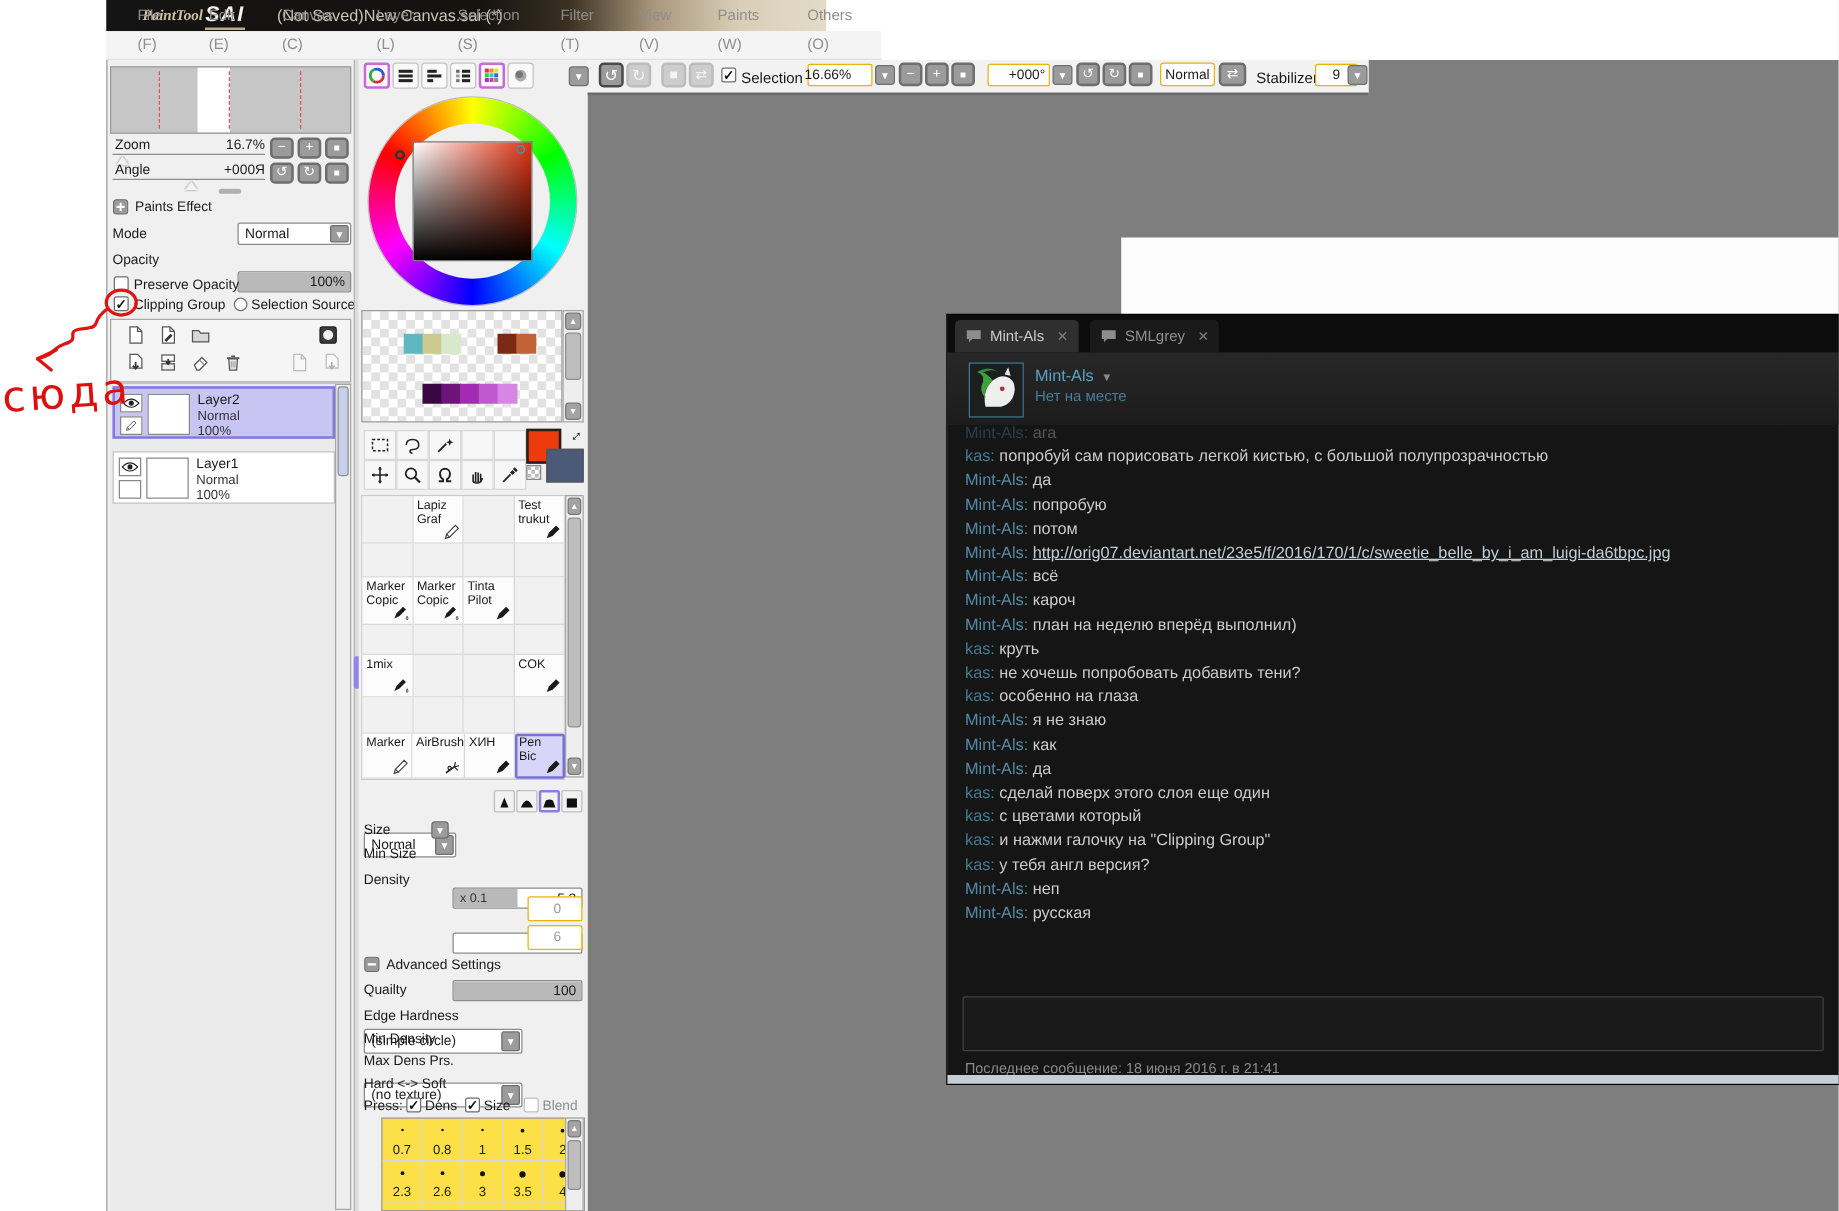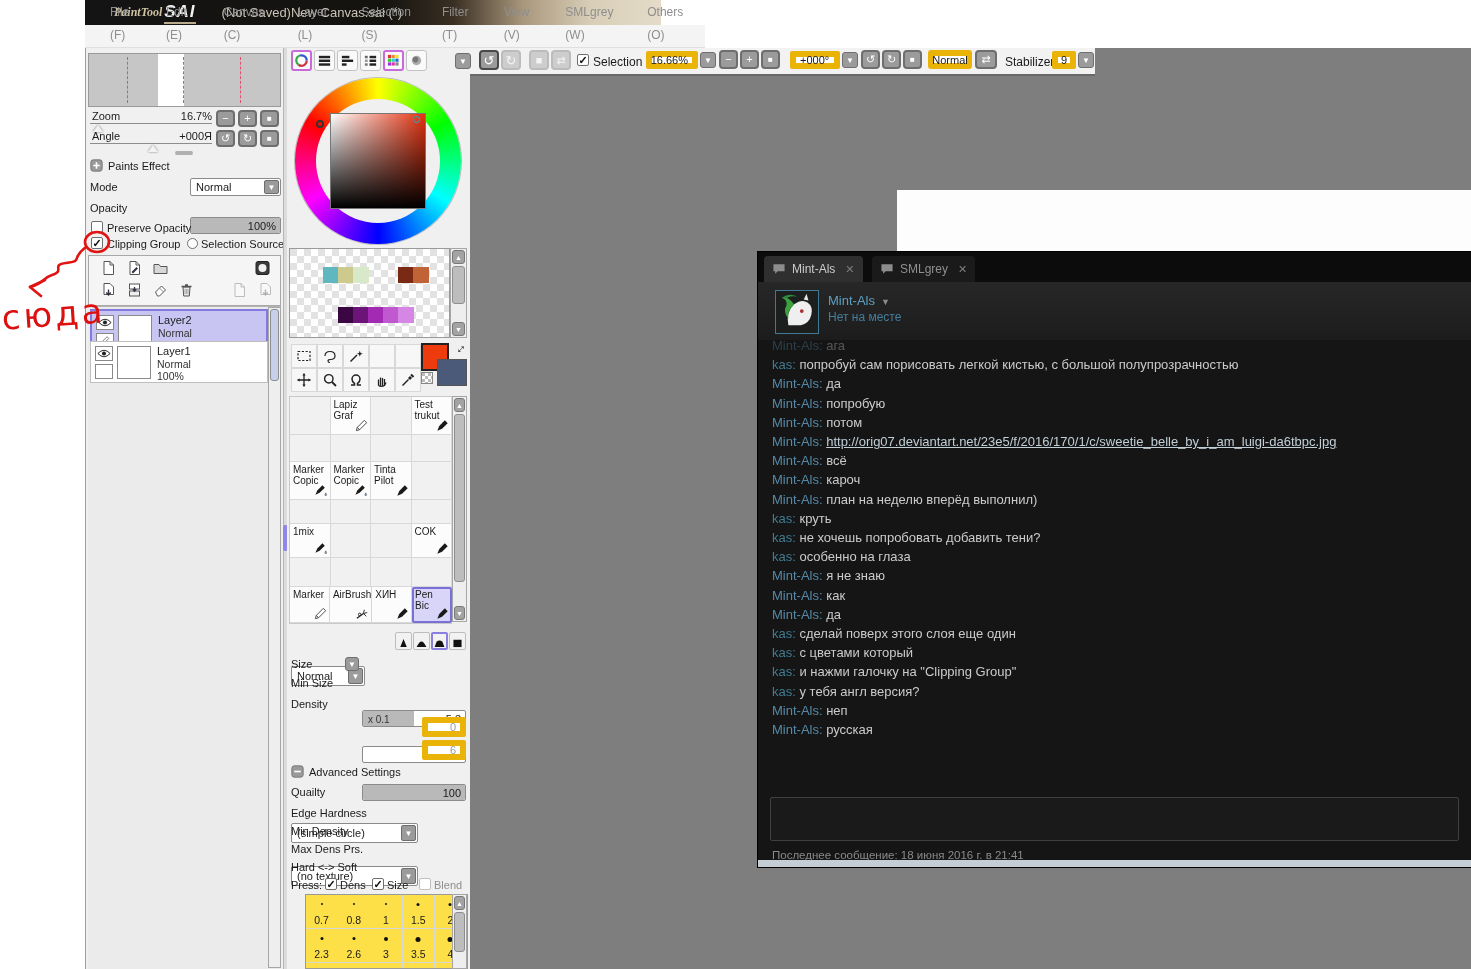--- a/index.html
+++ b/index.html
@@ -4,21 +4,21 @@
 <style>
 *{box-sizing:border-box;margin:0;padding:0}
 html,body{width:1471px;height:969px}
 body{position:relative;overflow:hidden;background:#fff;font-family:"Liberation Sans",sans-serif;color:#1a1a1a}
 .abs{position:absolute}
 .lbl{font-size:11px;color:#1a1a1a;white-space:nowrap}
 .dim{color:#8e8e8e}
 
 .btn{background:#9b9b9b;border:2px solid #6e6e6e;border-radius:4px;color:#fff;display:flex;align-items:center;justify-content:center;font-size:11px;line-height:1}
 .btn.dis{background:#cdcdcd;border-color:#bcbcbc;color:#f4f4f4}
-.fld{background:#fff;border:6px solid #eab308;border-radius:2px;font-size:11px;display:flex;align-items:center;justify-content:flex-end;padding:0 4px}
+.fld{background:#fff;border:1px solid #eab308;border-radius:2px;font-size:11px;display:flex;align-items:center;justify-content:flex-end;padding:0 16px}
 .sld{background:#fff;border:1px solid #8b8b8b;border-radius:2px;position:relative;overflow:hidden}
 .sld i{position:absolute;left:0;top:0;bottom:0;background:#b9b9b9}
 .sld b{position:absolute;right:4px;top:50%;transform:translateY(-50%);font-size:11px;font-weight:normal}
 .sld s{position:absolute;left:5px;top:50%;transform:translateY(-50%);font-size:10px;text-decoration:none;color:#333}
 .cb{width:12px;height:12px;background:#fff;border:1px solid #6f6f6f;border-radius:2px;display:inline-flex;align-items:center;justify-content:center;font-size:11px;font-weight:bold;color:#111}
 .cb.on::after{content:"✓"}
 .cb.dis{border-color:#c0c0c0}
 .radio{width:11px;height:11px;background:#fff;border:1px solid #6f6f6f;border-radius:50%}
 .sel{background:#fff;border:1px solid #8b8b8b;border-radius:2px;display:flex;align-items:center;font-size:11px;padding-left:5px;position:relative;white-space:nowrap}
 .dd{position:absolute;right:1px;top:1px;bottom:1px;width:15px;background:#9b9b9b;border:1px solid #6e6e6e;border-radius:2px;color:#fff;display:flex;align-items:center;justify-content:center}
@@ -136,21 +136,21 @@
   <span class="doc">(Not Saved)New Canvas.sai (*)</span>
 </div>
 <div class="abs menubar" id="menubar">
     <div class="menu-item">File (F)</div>
     <div class="menu-item">Edit (E)</div>
     <div class="menu-item">Canvas (C)</div>
     <div class="menu-item">Layer (L)</div>
     <div class="menu-item">Selection (S)</div>
     <div class="menu-item">Filter (T)</div>
     <div class="menu-item">View (V)</div>
-    <div class="menu-item">SMLgrey (W)</div>
+    <div class="menu-item">Paints (W)</div>
     <div class="menu-item">Others (O)</div>
   </div>
 
 <div class="abs canvas"></div>
 <div class="abs page"></div>
 <div class="abs tstrip"></div>
 <div class="abs tstrip2"></div>
 <div class="abs tline"></div>
 
 <div class="abs left-col"></div>
@@ -276,21 +276,21 @@
         <svg viewBox="0 0 16 16">
           <path d="M2.5 13.5l1-3.5 7.5-7.5 2.5 2.5-7.5 7.5z" fill="#fff" stroke="#444"></path>
           <path d="M3.5 10l2.5 2.5" stroke="#444" fill="none"></path>
         </svg>
       </div>
       <div class="lay-th"></div>
       <div class="lay-t1">Layer2</div>
       <div class="lay-t2">Normal</div>
       <div class="lay-t3">100%</div>
     </div>
-    <div class="layer" style="top: 34px; text-align: center;">
+    <div class="layer" style="top: 54px; text-align: center;">
       <div class="lay-ic" style="left: 4px; top: 4px;">
         <svg viewBox="0 0 16 10">
           <path d="M1 5Q8-2.5 15 5 8 12.5 1 5z" fill="#fff" stroke="#222" stroke-width="1.1"></path>
           <circle cx="8" cy="5" r="2.3" fill="#222"></circle>
         </svg>
       </div>
       <div class="lay-ic" style="left: 4px; top: 22px;"></div>
       <div class="lay-th"></div>
       <div class="lay-t1">Layer1</div>
       <div class="lay-t2">Normal</div>

